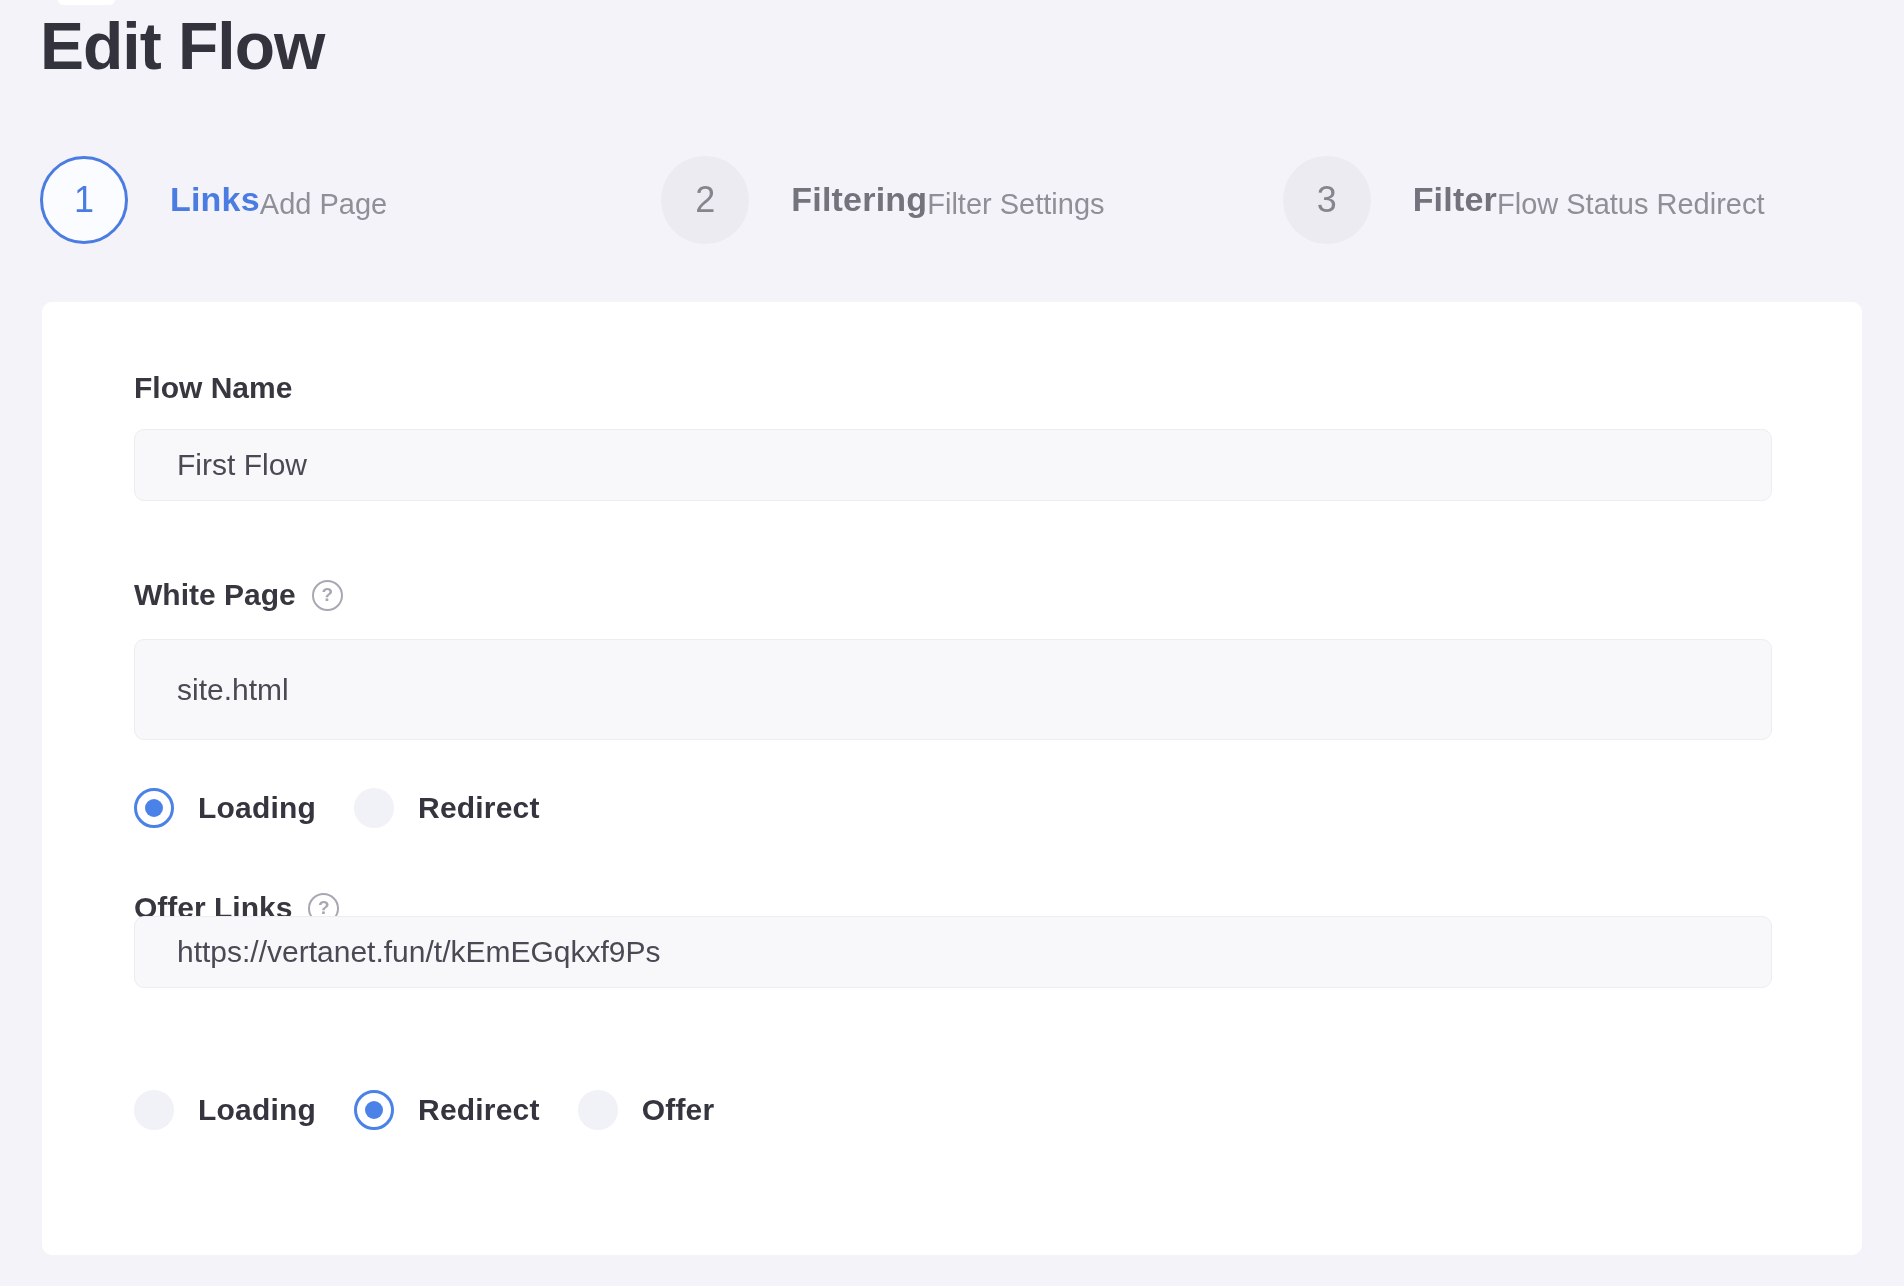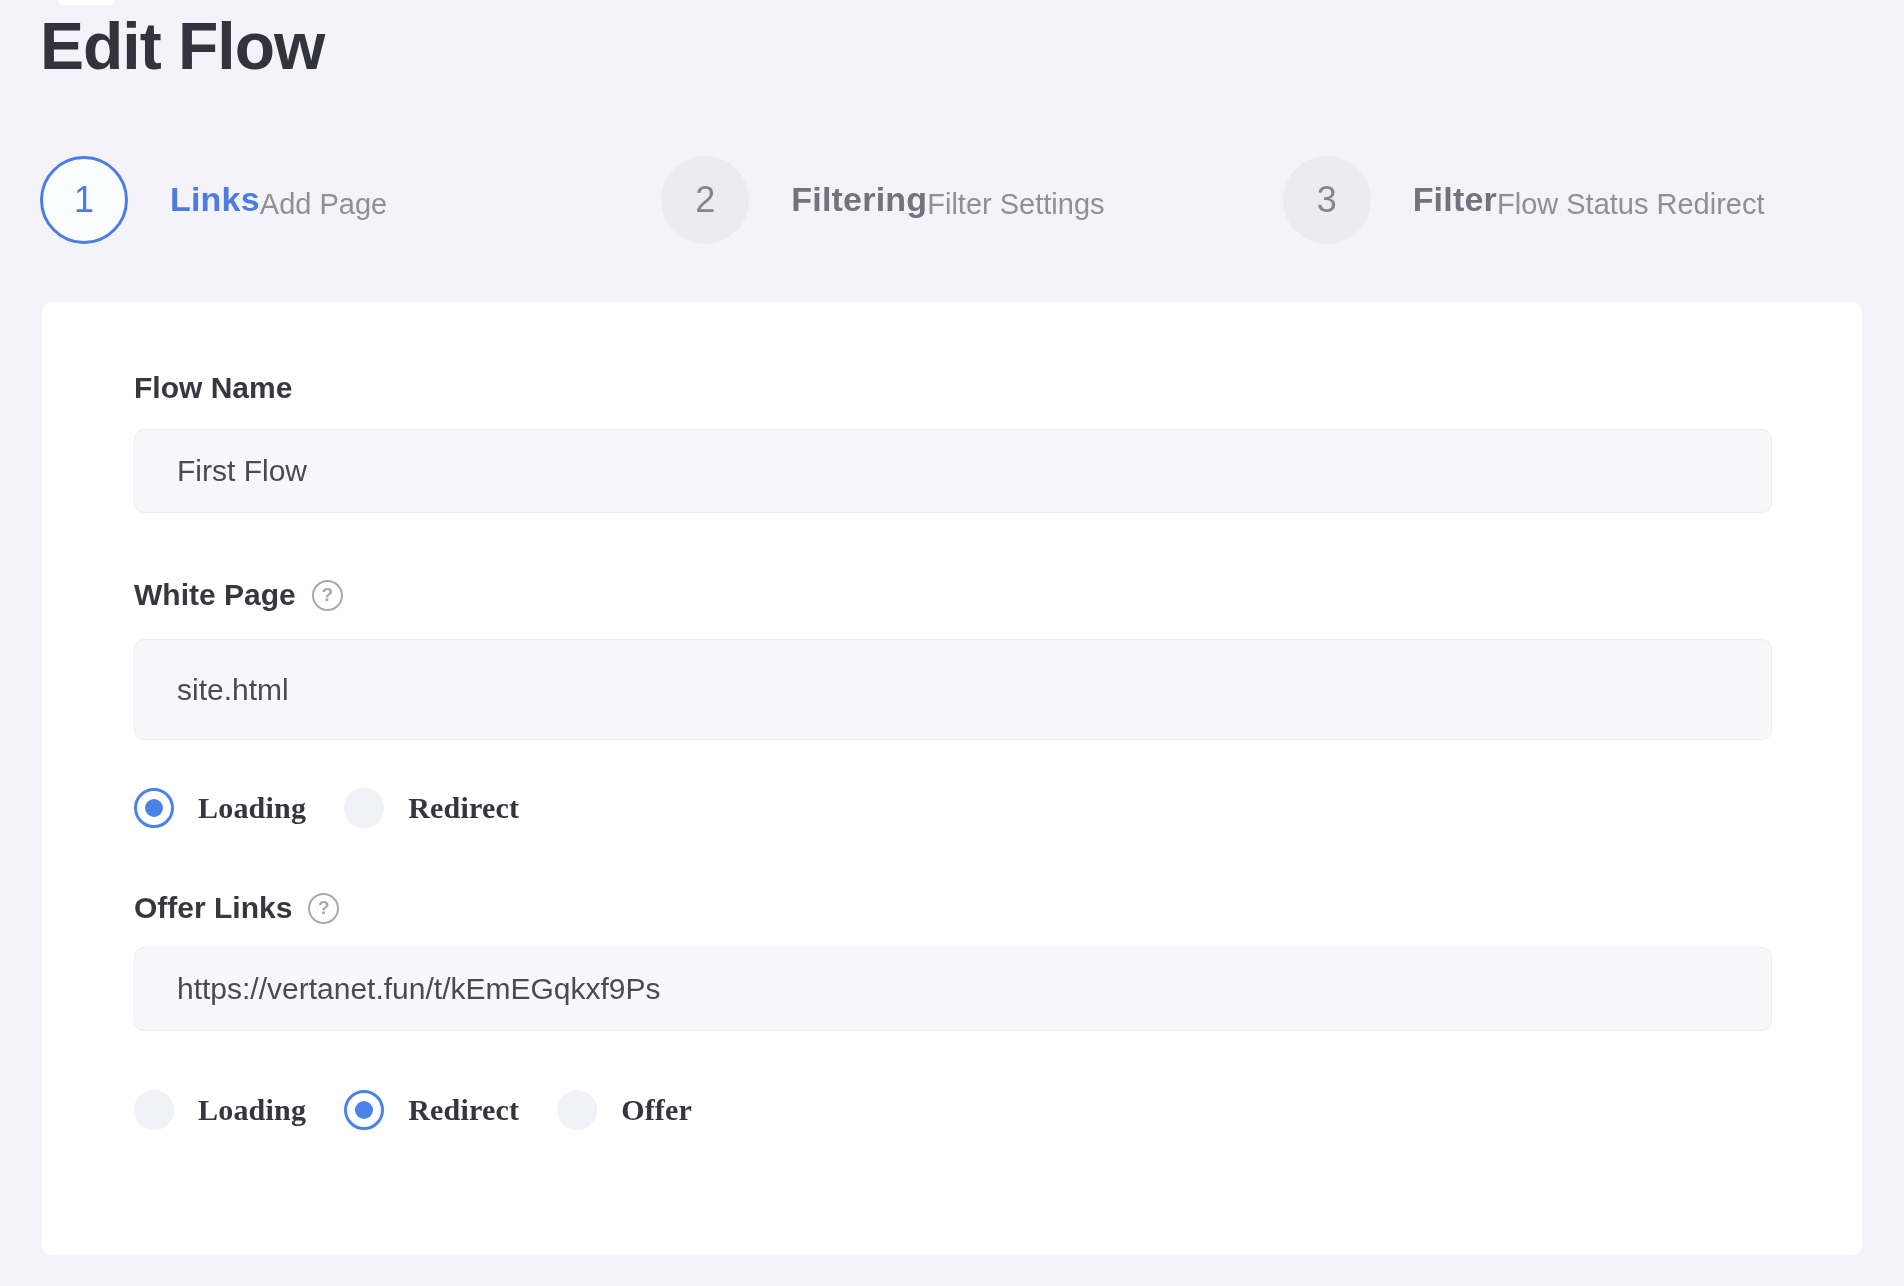--- a/index.html
+++ b/index.html
@@ -62,32 +62,32 @@
 
   .help {
     width:31px; height:31px; border-radius:50%;
     border:2px solid #a8a8b3; color:#a8a8b3;
     font-size:19px; font-weight:700;
     display:flex; align-items:center; justify-content:center;
     cursor:pointer;
   }
 
   .text-input {
-    position:absolute; left:92px; width:1638px; height:84px;
+    position:absolute; left:92px; width:1638px; height:72px;
     background:#f8f8fb; border:1px solid #ececf3; border-radius:10px;
     padding:0 42px; font-size:30px; color:#4a4a55;
     font-family:"Liberation Sans", sans-serif; outline:none;
   }
   .input-flow  { top:127px; }
   .input-white { top:337px; height:101px; }
-  .input-offer { top:645px; }
+  .input-offer { top:614px; }
 
   .radio-row {
     position:absolute; left:92px;
-    display:flex; align-items:center; gap:38px;font-family:Liberation Serif, serif;
+    display:flex; align-items:center; gap:38px;
   }
   .radios-white { top:486px; }
   .radios-offer { top:788px; }
   .radio-item { display:flex; align-items:center; gap:24px; cursor:pointer; }
   .radio {
     width:40px; height:40px; border-radius:50%;
     display:flex; align-items:center; justify-content:center; flex:0 0 40px;
   }
   .radio.on  { border:3px solid #4a82e8; background:#ffffff; }
   .radio.off { background:#f1f1f8; }

